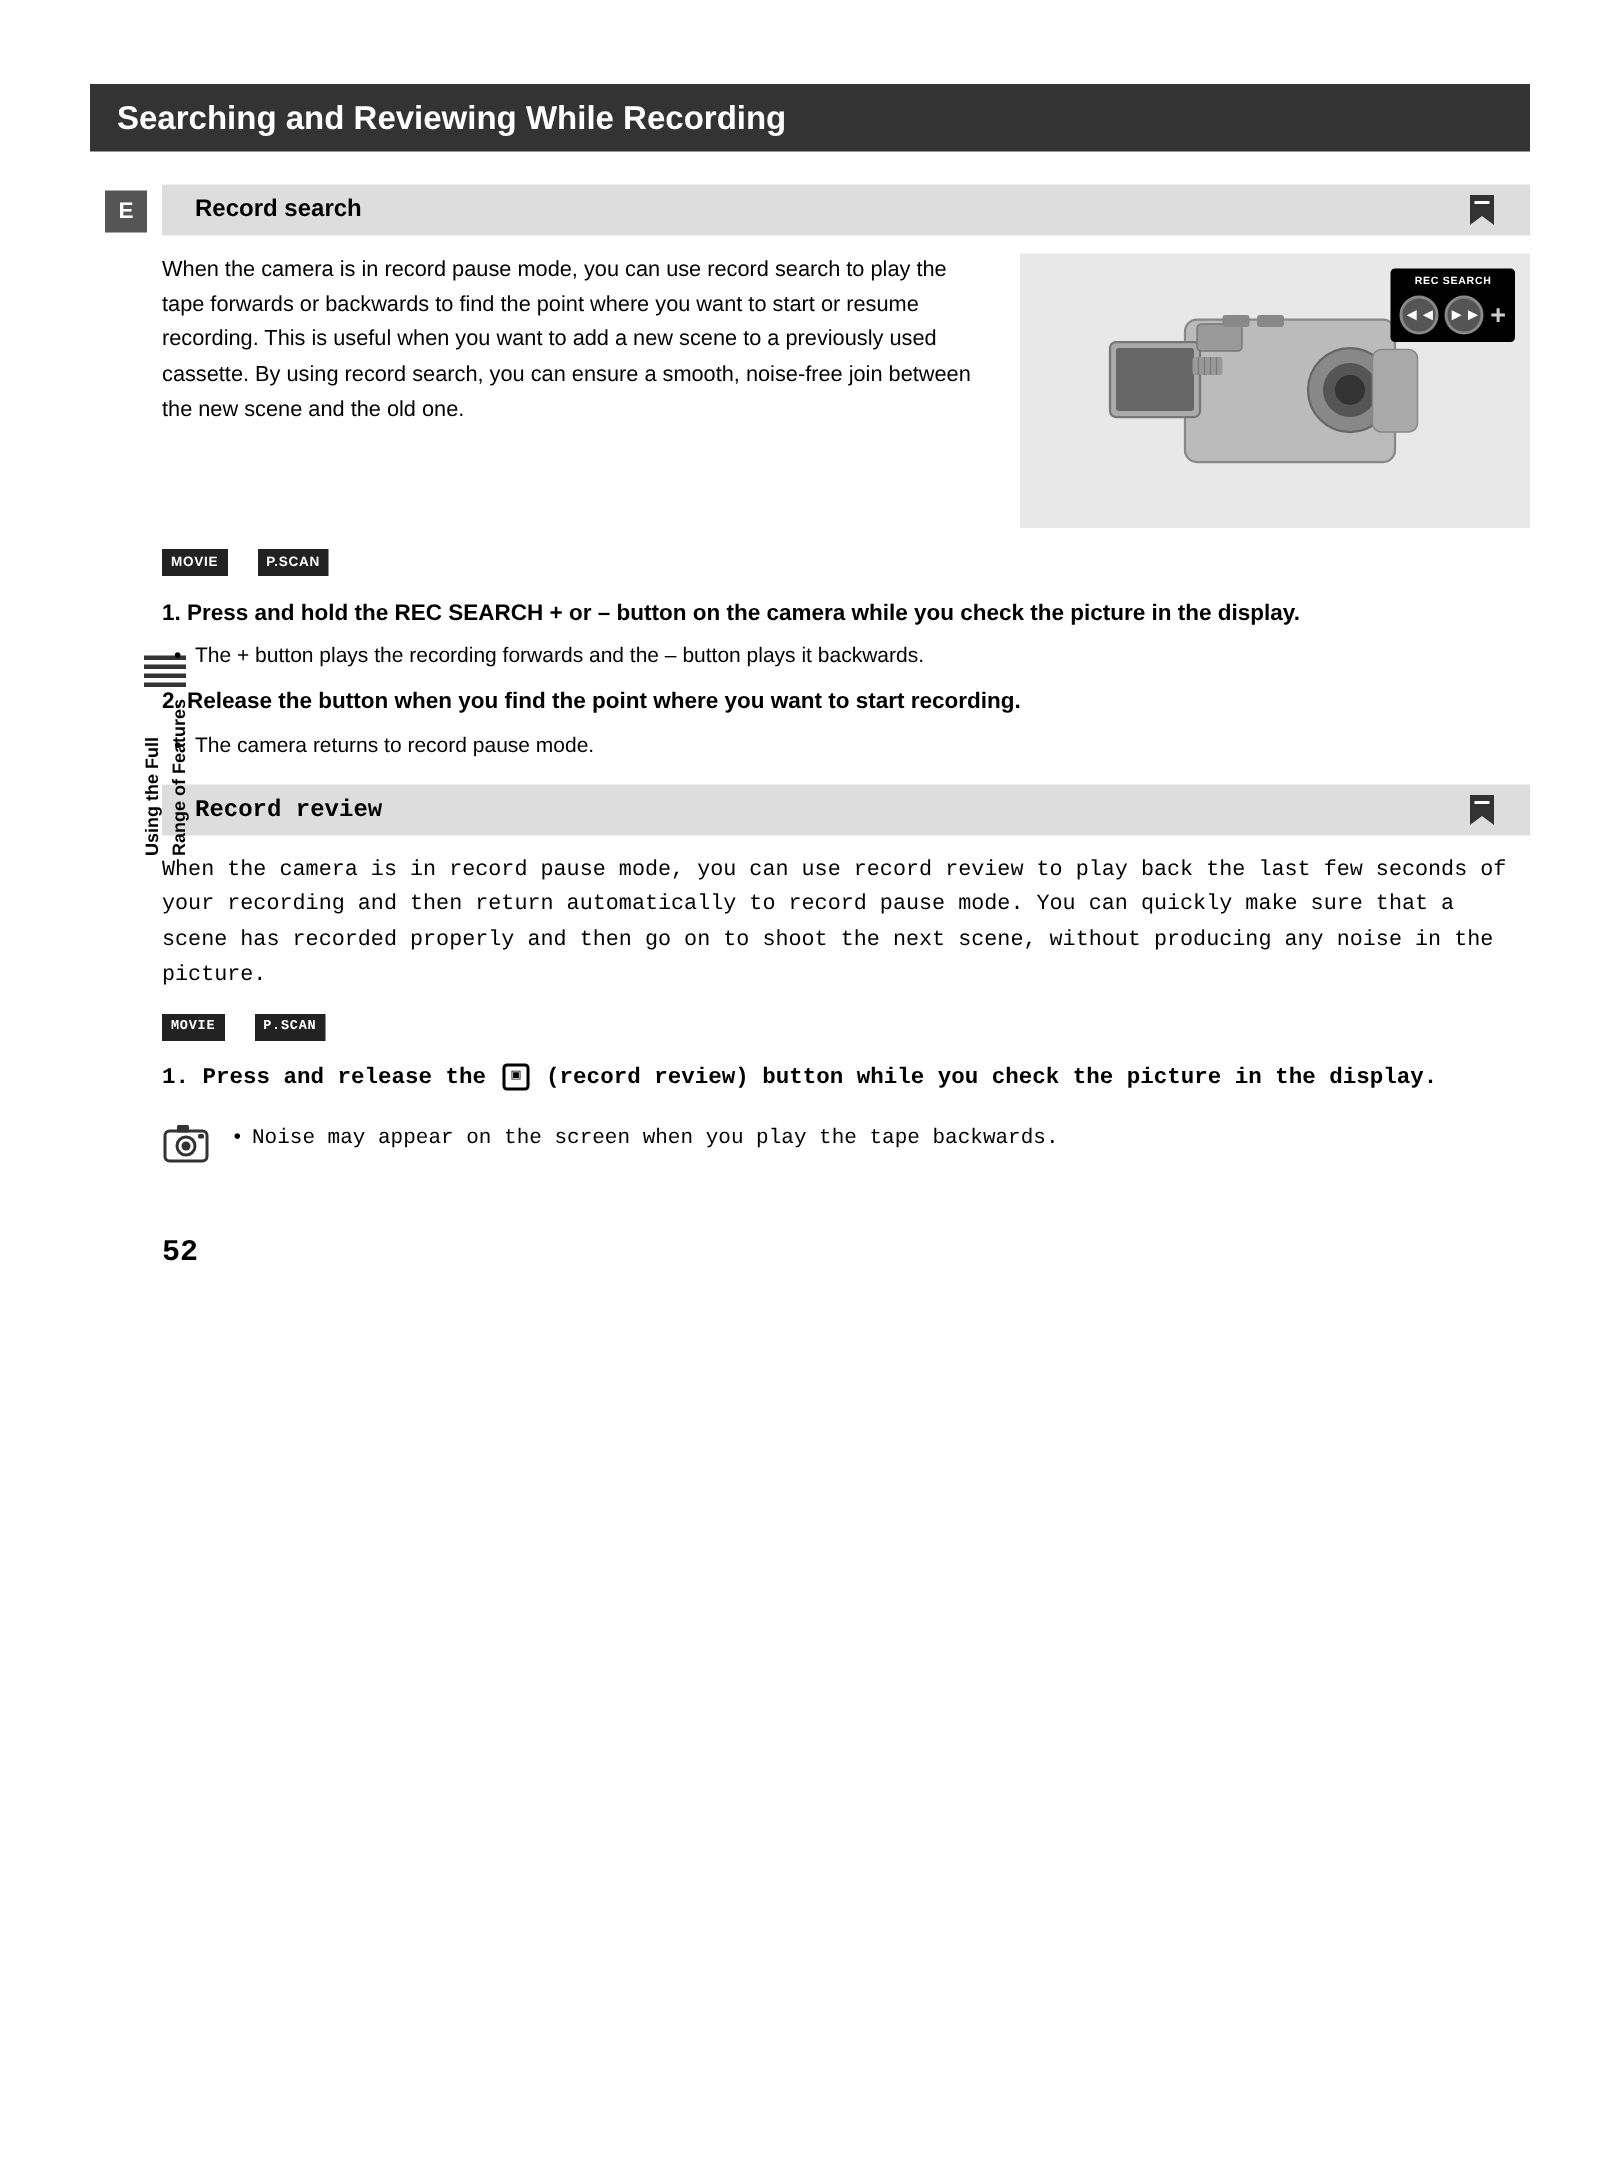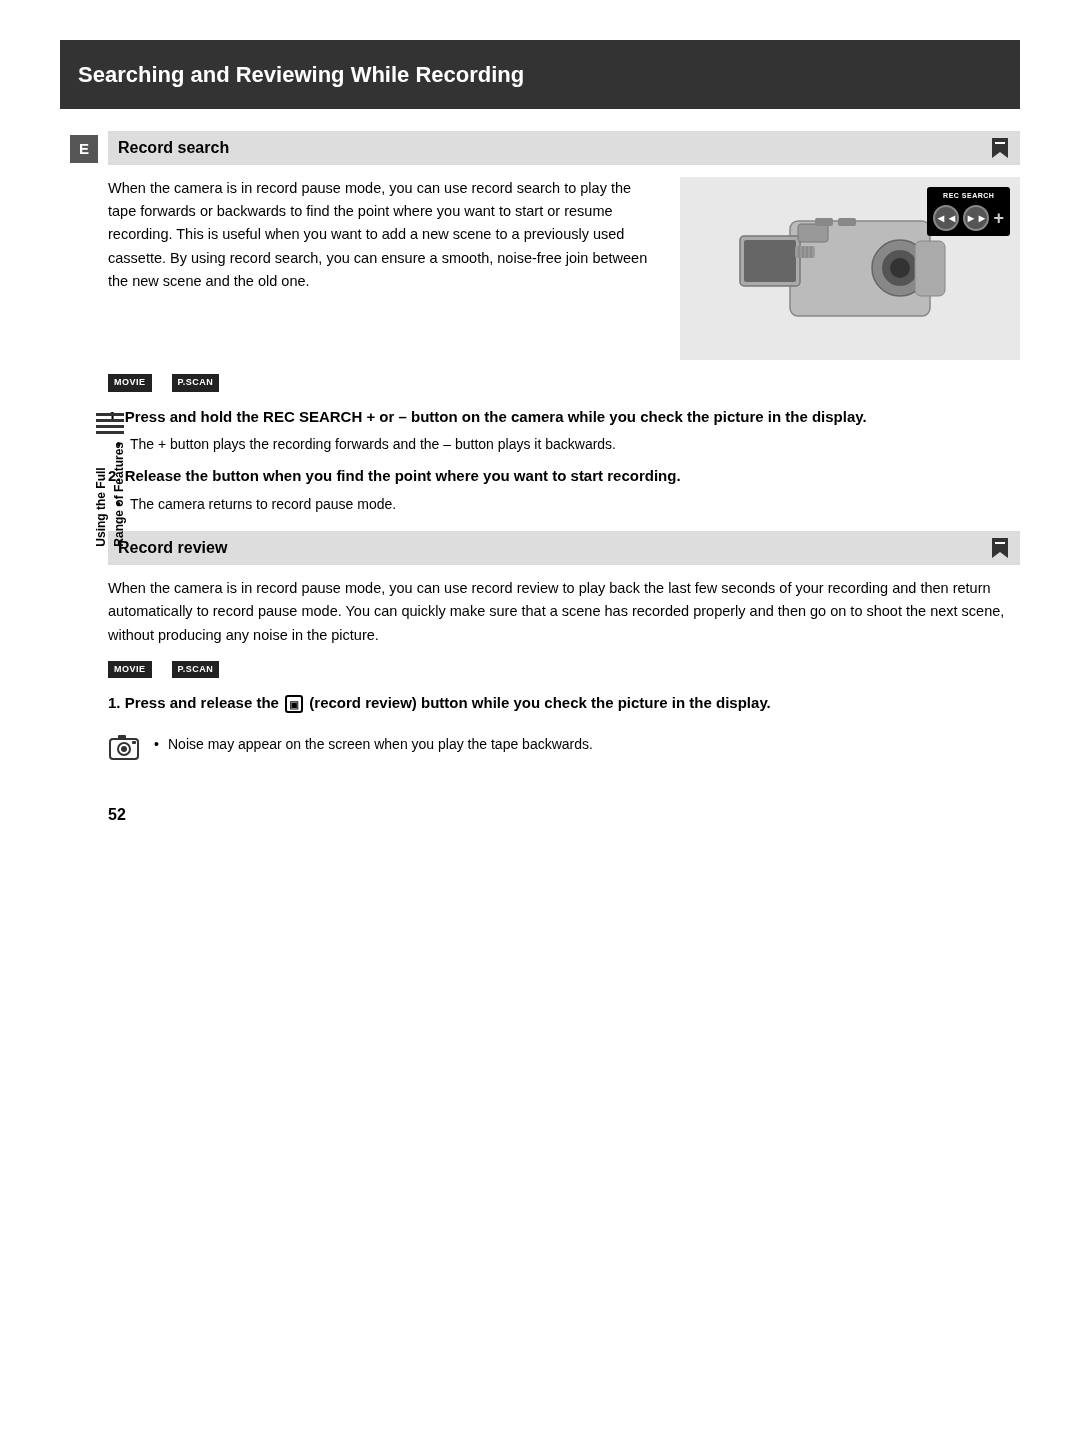--- a/index.html
+++ b/index.html
@@ -14,22 +14,23 @@
       font-size: 15px;
       line-height: 1.5;
     }
 
     
     .page-title {
       background: #333;
       color: #fff;
       font-size: 22px;
       font-weight: bold;
-      padding: 18px 18px;
+      padding: 6px 18px;
       margin-bottom: 22px;
+      margin-top: 16px;
     }
 
     
     .main-layout {
       display: flex;
       gap: 0;
     }
 
     .left-sidebar {
       width: 48px;
@@ -95,21 +96,21 @@
     .content {
       flex: 1;
     }
 
     
     .section-header {
       background: #ddd;
       display: flex;
       align-items: center;
       justify-content: space-between;
-      padding: 5px 10px;
+      padding: 5px 22px;
       margin-bottom: 12px;
     }
 
     .section-header-title {
       font-weight: bold;
       font-size: 16px;
     }
 
     
     .record-search-body {
@@ -175,20 +176,21 @@
 
     .bullet-item::before {
       content: "•";
       position: absolute;
       left: 8px;
     }
 
     
     .record-review-section {
       margin-top: 16px;
+      font-family: Liberation Mono, monospace;
     }
 
     .record-review-text {
       font-size: 14.5px;
       line-height: 1.6;
       margin-bottom: 14px;
     }
 
     
     .circle-icon {
@@ -214,22 +216,23 @@
     }
 
     .note-icon {
       font-size: 20px;
       margin-bottom: 4px;
     }
 
     
     .page-number {
       font-weight: bold;
-      font-size: 16px;
+      font-size: 20px;
       margin-top: 30px;
+      font-family: Liberation Mono, monospace;
     }
 
     
     .svg-bookmark {
       width: 20px;
       height: 20px;
     }
 
     
     .camera-container {

